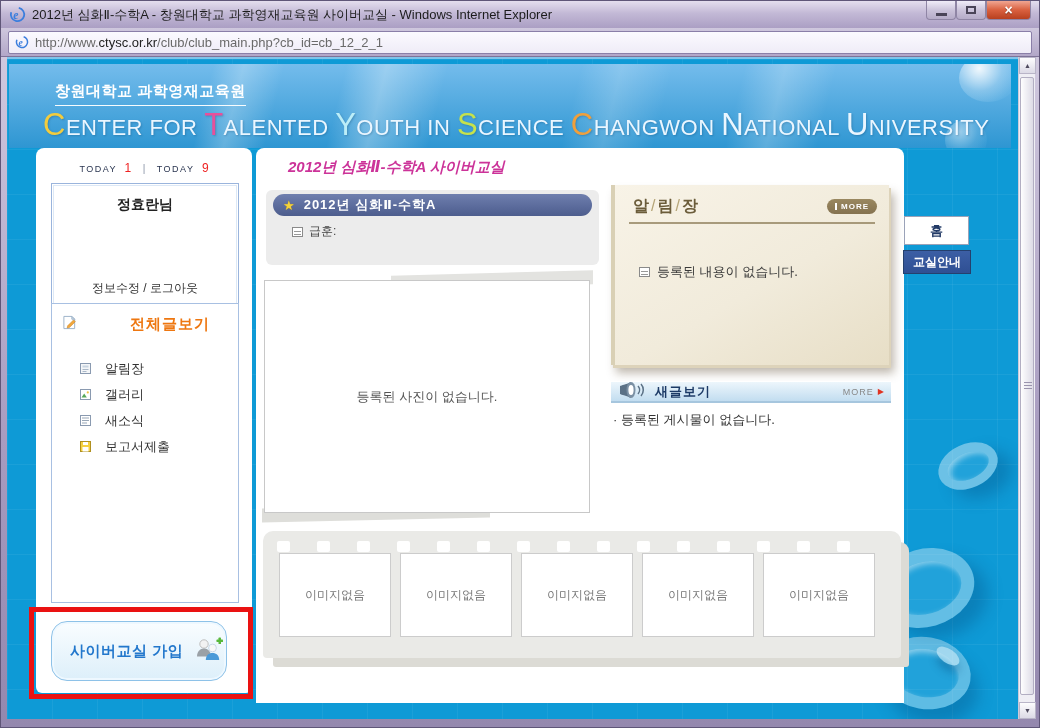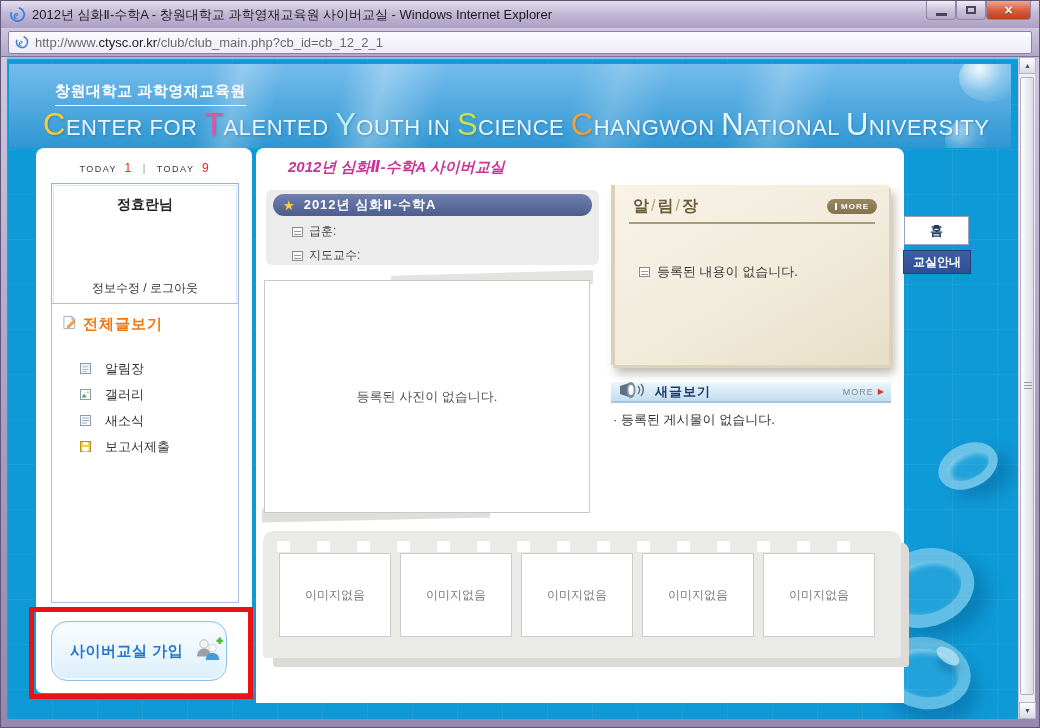--- a/index.html
+++ b/index.html
@@ -113,21 +113,21 @@
   .cnt-num { font-size:12px; color:var(--counter-red,#ee2222); margin-left:3px; }
   .cnt-sep { font-size:10px; color:#8a94a8; margin:0 7px; }
   .user-box {
     position:absolute; left:15px; top:35px; width:188px; height:135px;
     border:1px solid #9ab4dc; outline:1px solid #dce8f6; outline-offset:-3px;
   }
   .user-name { text-align:center; margin-top:12px; font-size:14px; font-weight:bold; color:#222; }
   .user-links { position:absolute; bottom:20px; width:100%; text-align:center; font-size:12px; color:#333; cursor:pointer; }
   .menu-box { position:absolute; left:15px; top:155px; width:188px; height:300px; border:1px solid #a8c0e2; background:#fff; }
   .menu-head { display:flex; align-items:center; gap:6px; padding:11px 0 0 10px; cursor:pointer; }
-  .menu-title { font-size:15px; font-weight:bold; color:var(--menu-orange,#ee7711); letter-spacing:1px; }
+  .menu-title { font-size:15px; font-weight:bold; color:var(--menu-orange,#ee7711); letter-spacing:1px;margin-left:47px; }
   .menu-box ul { list-style:none; margin-top:22px; padding-left:28px; }
   .menu-box li { display:flex; align-items:center; gap:14px; height:26px; font-size:13px; color:#333; cursor:pointer; }
   .join-btn {
     position:absolute; left:15px; top:473px; width:176px; height:60px;
     border:1px solid #8ec2e8; border-radius:16px;
     background:linear-gradient(#fafdff,#ddeffa);
     box-shadow:inset 0 0 0 2px #eef8ff;
     display:flex; align-items:center; padding-left:18px; gap:10px; cursor:pointer;
   }
   .join-label { font-size:15px; font-weight:bold; color:var(--join-blue,#2277cc); letter-spacing:.5px; }
@@ -367,24 +367,20 @@
 
         <div class="info-box">
           <div class="club-bar">
             <span class="star-icon">★</span>
             <span>2012년 심화Ⅱ-수학A</span>
           </div>
           <div class="info-line">
             <span class="sq-icon"></span>
             <span>급훈:</span>
           </div>
-          <div class="info-line">
-            <span class="sq-icon"></span>
-            <span>지도교수:</span>
-          </div>
         </div>
 
         <div class="photo-wrap">
           <div class="photo-box">
             <span>등록된 사진이 없습니다.</span>
           </div>
         </div>
 
         <div class="notice-panel">
           <div class="notice-head">

